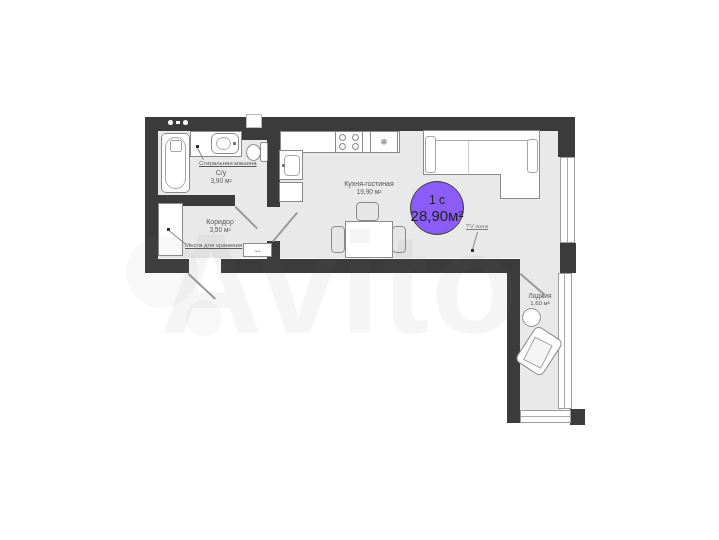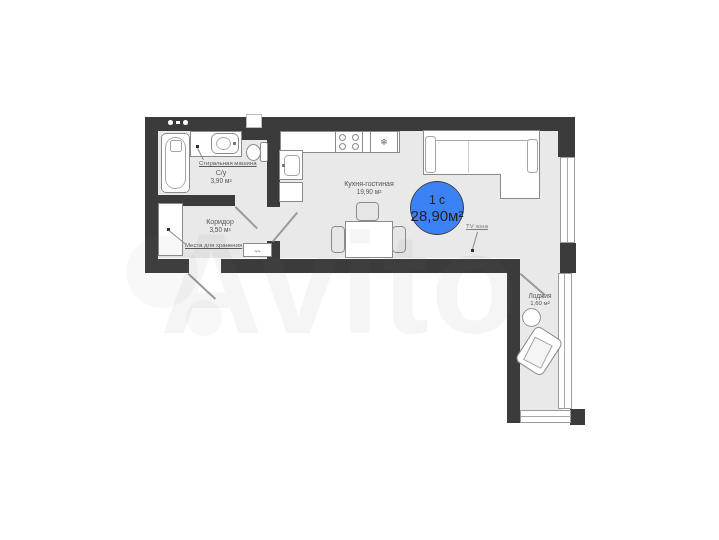--- a/index.html
+++ b/index.html
@@ -22,21 +22,21 @@
   .win-h:before{content:"";position:absolute;top:45%;left:0;right:0;height:1px;background:#aaa;}
   .door{position:absolute;height:2px;background:#9a9a9a;transform-origin:0 0;}
   .leader{position:absolute;height:1px;background:#888;transform-origin:0 0;}
   .dot{position:absolute;width:3px;height:3px;background:#2e2e2e;}
   .room-lbl{position:absolute;text-align:center;color:var(--label);line-height:1.3;}
   .room-lbl .nm{font-size:7px;display:block;}
   .room-lbl .ar{font-size:6.5px;display:block;}
   .tag{position:absolute;font-size:6px;color:#5a5a5a;text-decoration:underline;white-space:nowrap;}
   .tag.light{color:#7d7d7d;}
   .circle-badge{position:absolute;left:410px;top:181px;width:52px;height:52px;border-radius:50%;
-    border:1.5px solid #3b3b3b;background:#3b82f6;display:flex;flex-direction:column;
+    border:1.5px solid #3b3b3b;background:#8b5cf6;display:flex;flex-direction:column;
     align-items:center;justify-content:center;color:#222;}
   .circle-badge .l1{font-size:12px;}
   .circle-badge .l2{font-size:15px;}
   .burner{position:absolute;width:7px;height:7px;border:1px solid #777;border-radius:50%;box-sizing:border-box;}
   .wm-text{position:absolute;left:160px;top:202px;font-size:142px;font-weight:700;
     color:rgba(110,110,110,0.07);letter-spacing:2px;pointer-events:none;}
   .wm-circle{position:absolute;border-radius:50%;background:rgba(120,120,120,0.05);pointer-events:none;}
   .snow{position:absolute;left:370px;top:131px;width:28px;height:22px;border:1px solid var(--outline);
     box-sizing:border-box;background:#fff;display:flex;align-items:center;justify-content:center;
     font-size:9px;color:#666;}

